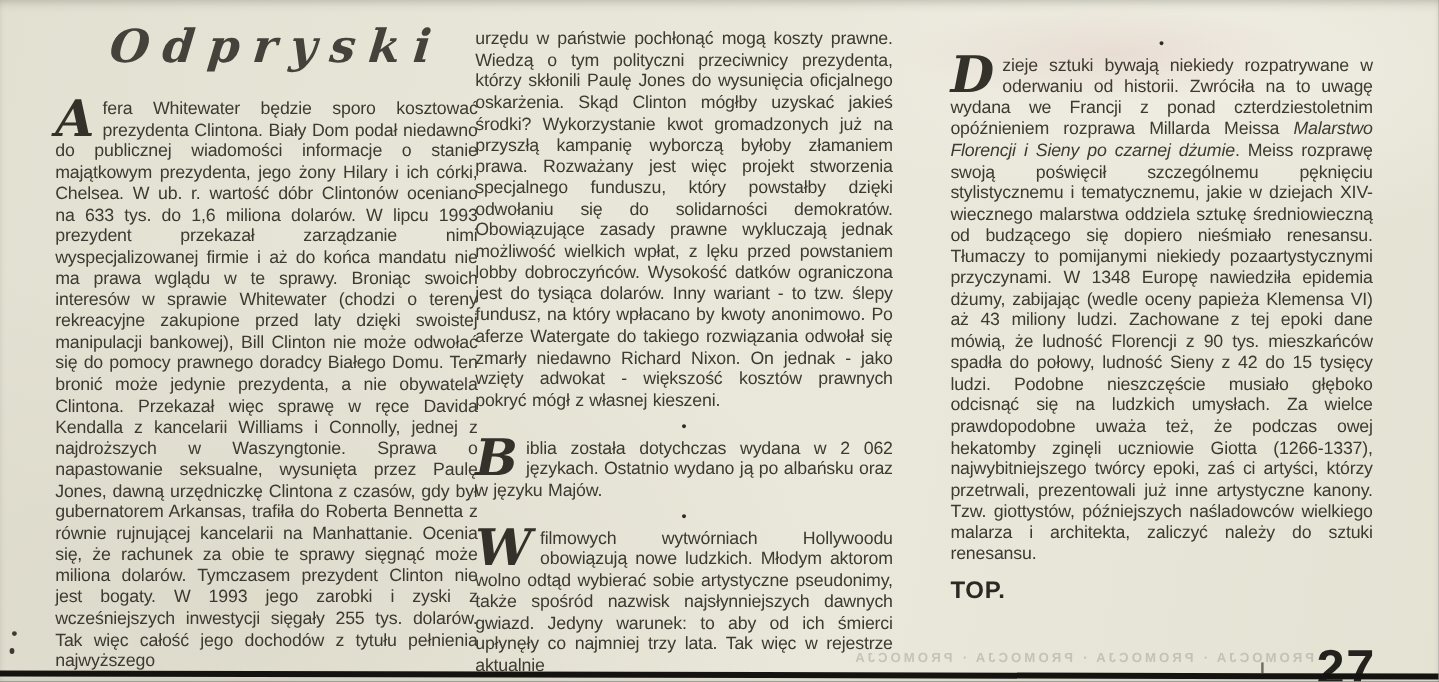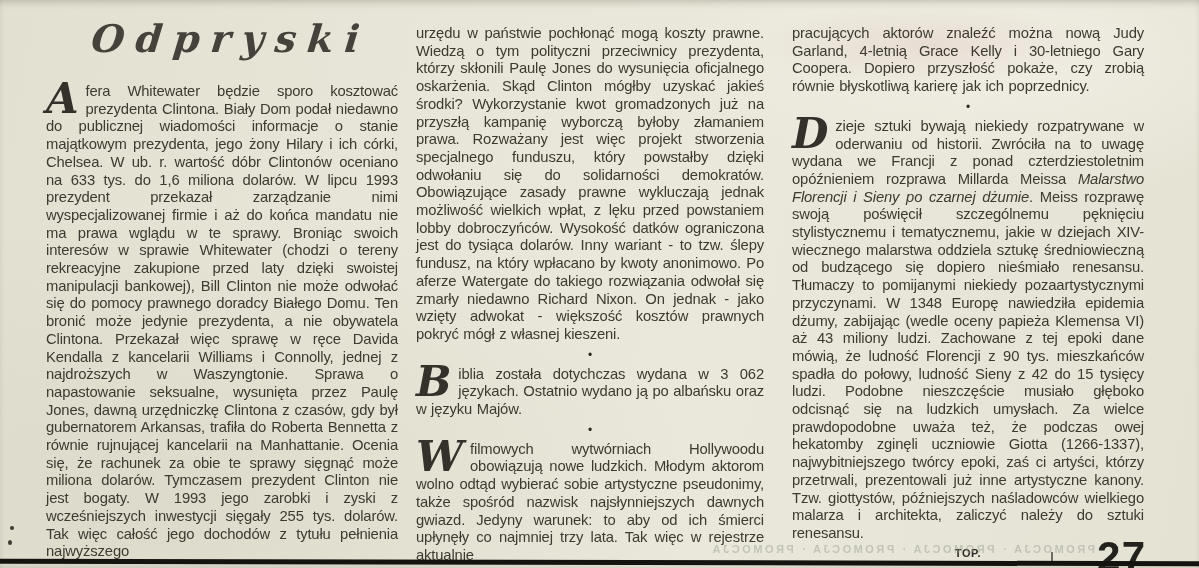--- a/index.html
+++ b/index.html
@@ -40,21 +40,21 @@
     text-align: justify;
     font-size: 14.8px;
     line-height: 17.7px;
     letter-spacing: -0.15px;
     word-spacing: 0.6px;
     color: #3c3a31;
     hyphens: auto;
     -webkit-hyphens: auto;
   }
   .col-1 { left: 46px;  width: 352px; top: 83px; }
-  .col-2 { left: 416px; width: 348px; }
+  .col-2 { left: 396px; width: 348px; }
   .col-3 { left: 792px; width: 352px; }
 
   .para { margin: 0; }
   .dropcap {
     float: left;
     font-family: "DejaVu Serif", serif;
     font-style: italic;
     font-weight: bold;
     font-size: 42px;
     line-height: 30px;
@@ -67,25 +67,25 @@
   .sep {
     text-align: center;
     font-size: 12px;
     line-height: 13px;
     margin: 5px 0 4px 0;
     color: #2d2b25;
     letter-spacing: 0;
   }
 
   .signature {
-    text-align: center;
+    text-align: left;
     font-weight: bold;
-    font-size: 11px;
+    font-size: 20px;
     letter-spacing: 0.6px;
-    margin-top: 2px;
+    margin-top: 12px;
     color: #2b2923;
   }
 
   .page-number {
     position: absolute;
     left: 1097px; top: 533px;
     font-size: 42px;
     font-weight: bold;
     letter-spacing: 1.5px;
     color: #23221c;
@@ -132,27 +132,26 @@
 
   <div class="masthead">Odpryski</div>
 
   <div class="col col-1">
     <p class="para"><span class="dropcap">A</span><span>fera Whitewater będzie sporo kosztować prezydenta Clintona. Biały Dom podał niedawno do publicznej wiadomości informacje o stanie majątkowym prezydenta, jego żony Hilary i ich córki, Chelsea. W ub. r. wartość dóbr Clintonów oceniano na 633 tys. do 1,6 miliona dolarów. W lipcu 1993 prezydent przekazał zarządzanie nimi wyspecjalizowanej firmie i aż do końca mandatu nie ma prawa wglądu w te sprawy. Broniąc swoich interesów w sprawie Whitewater (chodzi o tereny rekreacyjne zakupione przed laty dzięki swoistej manipulacji bankowej), Bill Clinton nie może odwołać się do pomocy prawnego doradcy Białego Domu. Ten bronić może jedynie prezydenta, a nie obywatela Clintona. Przekazał więc sprawę w ręce Davida Kendalla z kancelarii Williams i Connolly, jednej z najdroższych w Waszyngtonie. Sprawa o napastowanie seksualne, wysunięta przez Paulę Jones, dawną urzędniczkę Clintona z czasów, gdy był gubernatorem Arkansas, trafiła do Roberta Bennetta z równie rujnującej kancelarii na Manhattanie. Ocenia się, że rachunek za obie te sprawy sięgnąć może miliona dolarów. Tymczasem prezydent Clinton nie jest bogaty. W 1993 jego zarobki i zyski z wcześniejszych inwestycji sięgały 255 tys. dolarów. Tak więc całość jego dochodów z tytułu pełnienia najwyższego</span></p>
   </div>
 
   <div class="col col-2">
     <p class="para"><span>urzędu w państwie pochłonąć mogą koszty prawne. Wiedzą o tym polityczni przeciwnicy prezydenta, którzy skłonili Paulę Jones do wysunięcia oficjalnego oskarżenia. Skąd Clinton mógłby uzyskać jakieś środki? Wykorzystanie kwot gromadzonych już na przyszłą kampanię wyborczą byłoby złamaniem prawa. Rozważany jest więc projekt stworzenia specjalnego funduszu, który powstałby dzięki odwołaniu się do solidarności demokratów. Obowiązujące zasady prawne wykluczają jednak możliwość wielkich wpłat, z lęku przed powstaniem lobby dobroczyńców. Wysokość datków ograniczona jest do tysiąca dolarów. Inny wariant - to tzw. ślepy fundusz, na który wpłacano by kwoty anonimowo. Po aferze Watergate do takiego rozwiązania odwołał się zmarły niedawno Richard Nixon. On jednak - jako wzięty adwokat - większość kosztów prawnych pokryć mógł z własnej kieszeni.</span></p>
     <div class="sep">•</div>
-    <p class="para"><span class="dropcap">B</span><span>iblia została dotychczas wydana w 3 062 językach. Ostatnio wydano ją po albańsku oraz w języku Majów.</span></p>
+    <p class="para"><span class="dropcap">B</span><span>iblia została dotychczas wydana w 2 062 językach. Ostatnio wydano ją po albańsku oraz w języku Majów.</span></p>
     <div class="sep">•</div>
     <p class="para"><span class="dropcap">W</span><span>filmowych wytwórniach Hollywoodu obowiązują nowe ludzkich. Młodym aktorom wolno odtąd wybierać sobie artystyczne pseudonimy, także spośród nazwisk najsłynniejszych dawnych gwiazd. Jedyny warunek: to aby od ich śmierci upłynęły co najmniej trzy lata. Tak więc w rejestrze aktualnie</span></p>
   </div>
 
   <div class="col col-3">
-    <p class="para"><span>pracujących aktorów znaleźć można nową Judy Garland, 4-letnią Grace Kelly i 30-letniego Gary Coopera. Dopiero przyszłość pokaże, czy zrobią równie błyskotliwą karierę jak ich poprzednicy.</span></p>
     <div class="sep">•</div>
     <p class="para"><span class="dropcap">D</span><span>zieje sztuki bywają niekiedy rozpatrywane w oderwaniu od historii. Zwróciła na to uwagę wydana we Francji z ponad czterdziestoletnim opóźnieniem rozprawa Millarda Meissa </span><i>Malarstwo Florencji i Sieny po czarnej dżumie</i><span>. Meiss rozprawę swoją poświęcił szczególnemu pęknięciu stylistycznemu i tematycznemu, jakie w dziejach XIV-wiecznego malarstwa oddziela sztukę średniowieczną od budzącego się dopiero nieśmiało renesansu. Tłumaczy to pomijanymi niekiedy pozaartystycznymi przyczynami. W 1348 Europę nawiedziła epidemia dżumy, zabijając (wedle oceny papieża Klemensa VI) aż 43 miliony ludzi. Zachowane z tej epoki dane mówią, że ludność Florencji z 90 tys. mieszkańców spadła do połowy, ludność Sieny z 42 do 15 tysięcy ludzi. Podobne nieszczęście musiało głęboko odcisnąć się na ludzkich umysłach. Za wielce prawdopodobne uważa też, że podczas owej hekatomby zginęli uczniowie Giotta (1266-1337), najwybitniejszego twórcy epoki, zaś ci artyści, którzy przetrwali, prezentowali już inne artystyczne kanony. Tzw. giottystów, późniejszych naśladowców wielkiego malarza i architekta, zaliczyć należy do sztuki renesansu.</span></p>
     <div class="signature">TOP.</div>
   </div>
 
   <div class="bleed-text">PROMOCJA · PROMOCJA · PROMOCJA · PROMOCJA</div>
   <div class="tick-mark"></div>
   <div class="speck speck-a"></div>
   <div class="speck speck-b"></div>
   <div class="page-number">27</div>

